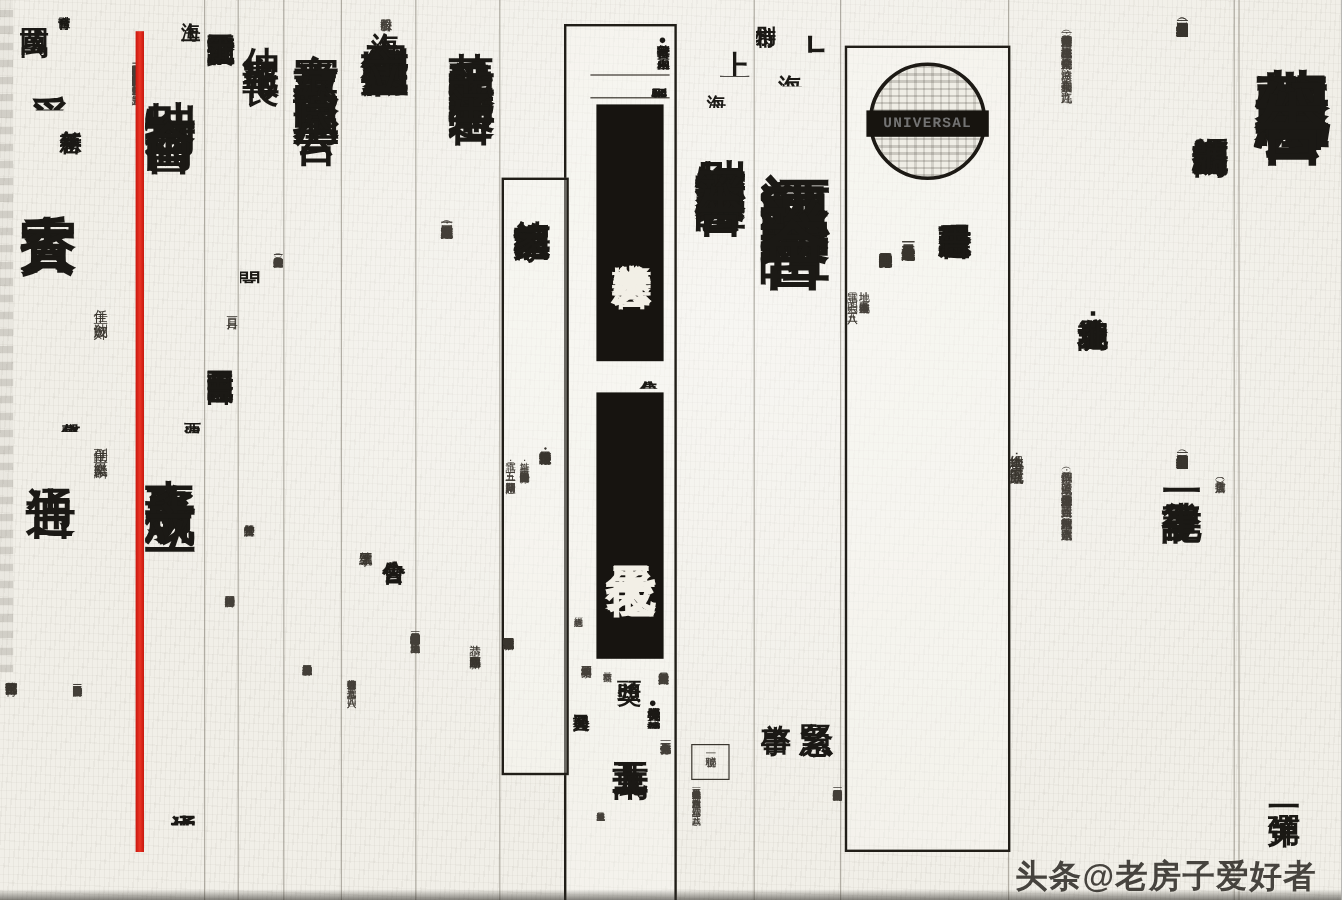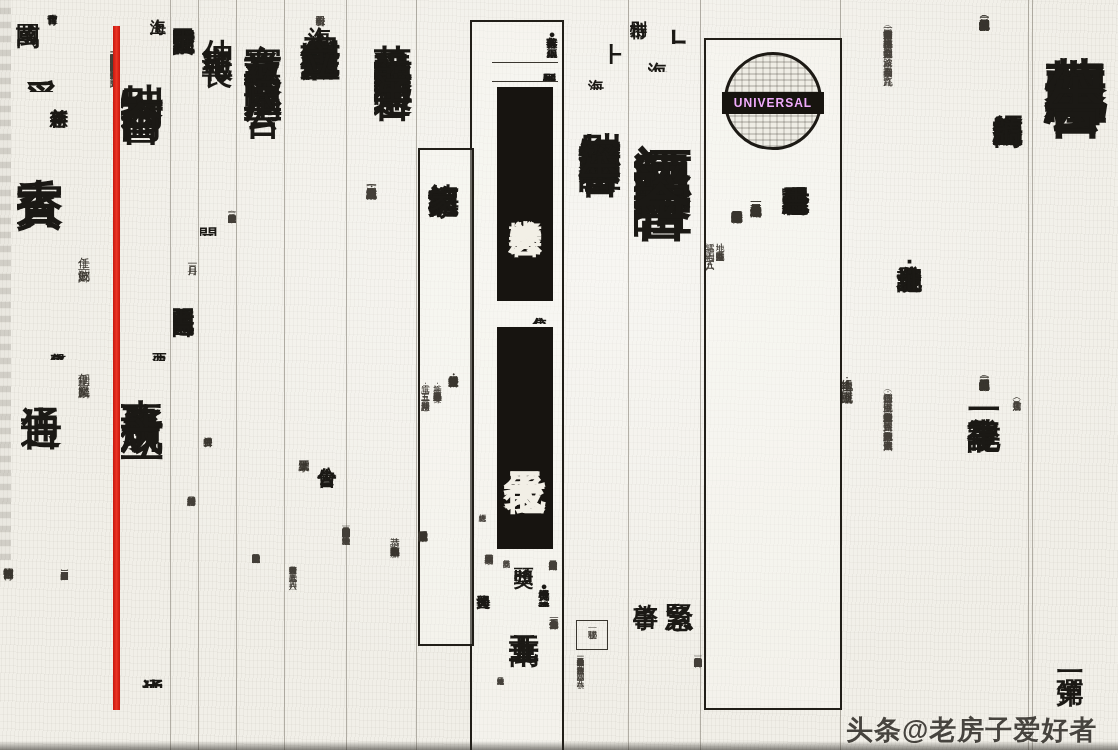--- a/index.html
+++ b/index.html
@@ -25,21 +25,21 @@
   .watermark{position:absolute;font-family:"Liberation Sans","DejaVu Sans",sans-serif;
     font-weight:700;font-size:27px;color:#35322d;opacity:.9;letter-spacing:1px;z-index:7;
     text-shadow:0 0 2px rgba(244,242,235,.8);}
   .logo{position:absolute;border:3px solid #1d1a15;border-radius:50%;
     background:
       repeating-linear-gradient(0deg, rgba(35,30,22,.18) 0 2px, transparent 2px 6px),
       repeating-linear-gradient(90deg, rgba(35,30,22,.14) 0 2px, transparent 2px 7px),
       #efede5;}
   .logo .band{position:absolute;left:-5px;right:-5px;top:40%;height:24%;background:#17140f;
     display:flex;align-items:center;justify-content:center;}
-  .logo .band span{color:#f0abfc;font-family:Liberation Sans, sans-serif;
+  .logo .band span{color:#737373;font-family:Liberation Mono, monospace;
     font-weight:700;font-size:12px;letter-spacing:1px;}
   .edge-noise{position:absolute;background:repeating-linear-gradient(0deg, rgba(60,54,44,.35) 0 6px, rgba(60,54,44,.08) 6px 14px);opacity:.5;}
 </style>
 </head>
 <body>
 
 <div class="page">
 
   <div class="rule" style="left:170px;top:0;height:750px"></div>
   <div class="rule" style="left:198px;top:0;height:750px"></div>

